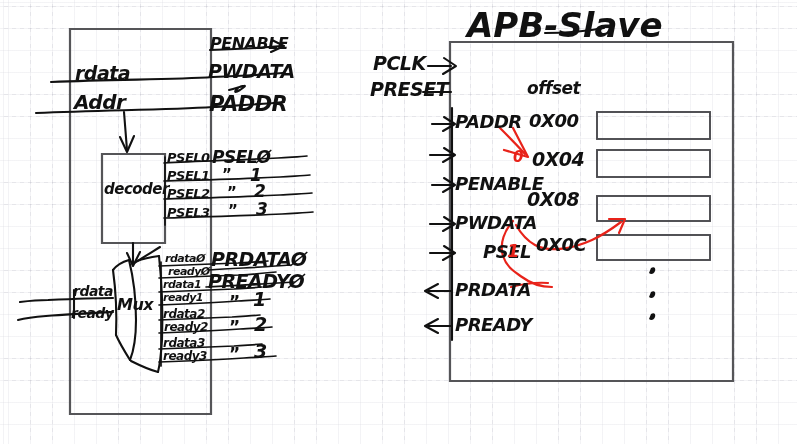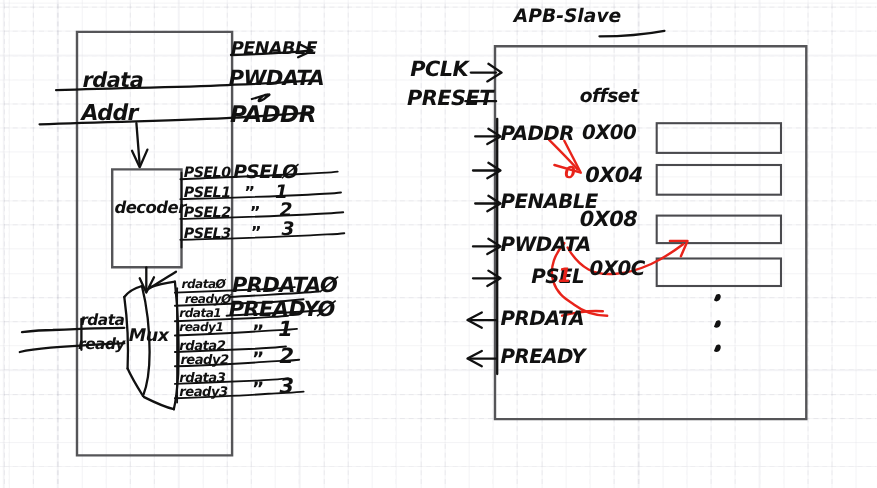--- a/index.html
+++ b/index.html
@@ -201,21 +201,21 @@
       <path class="red" d="M513,128 L528,157 L504,150"></path>
     </g>
     <g>
       <path class="red" d="M513,221 C505,230 499,243 503,256 C507,268 515,272 522,277 C530,283 540,287 552,287"></path>
       <path class="red" d="M511,287 C523,284 535,282 548,283"></path>
       <path class="red" d="M516,225 C520,232 526,240 535,245 C548,252 570,250 592,240 C605,234 613,228 621,222"></path>
       <path class="red" d="M609,219 L625,219 L619,233"></path>
     </g>
   </svg>
 
-  <div class="handtext slant" style="left:467px; top:5px; font-size:17px; letter-spacing:0px;">APB-Slave</div>
+  <div class="handtext slant" style="left:467px; top:5px; font-size:34px; letter-spacing:0px;">APB-Slave</div>
 
   <div class="handtext slant" style="left:75px; top:62px; font-size:19px;">rdata</div>
   <div class="handtext slant" style="left:74px; top:90px; font-size:20px;">Addr</div>
 
   <div class="handtext slant" style="left:210px; top:34px; font-size:16px;">PENABLE</div>
   <div class="handtext slant" style="left:208px; top:60px; font-size:19px;">PWDATA</div>
   <div class="handtext slant" style="left:209px; top:92px; font-size:21px;">PADDR</div>
 
   <div class="handtext slant" style="left:104px; top:180px; font-size:15px;">decoder</div>
 

